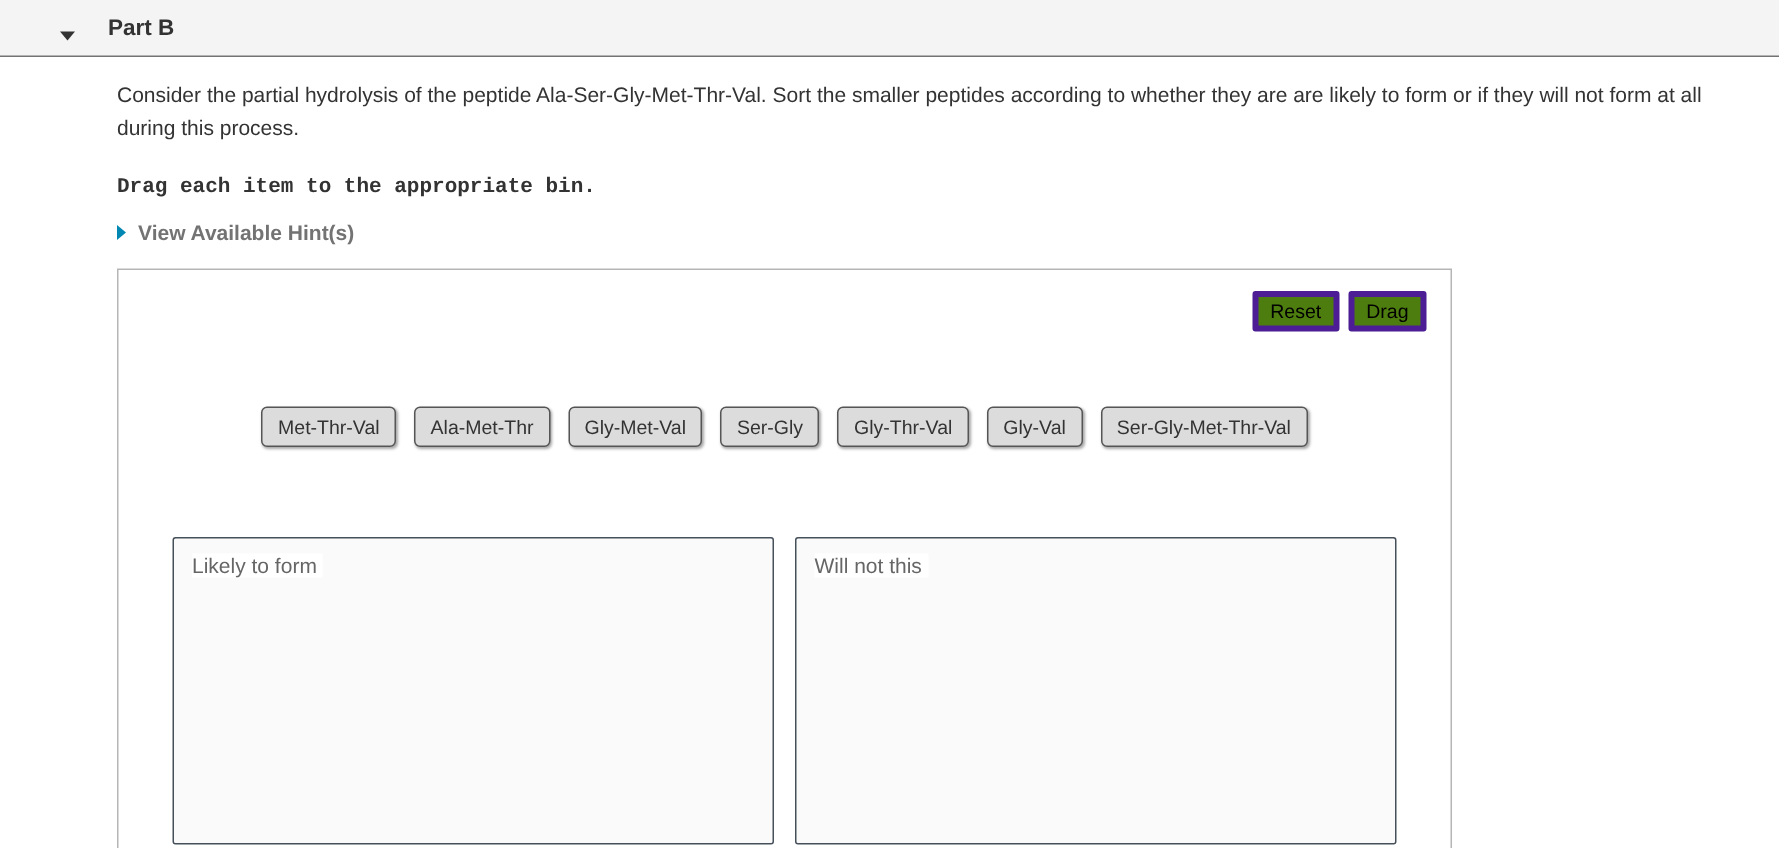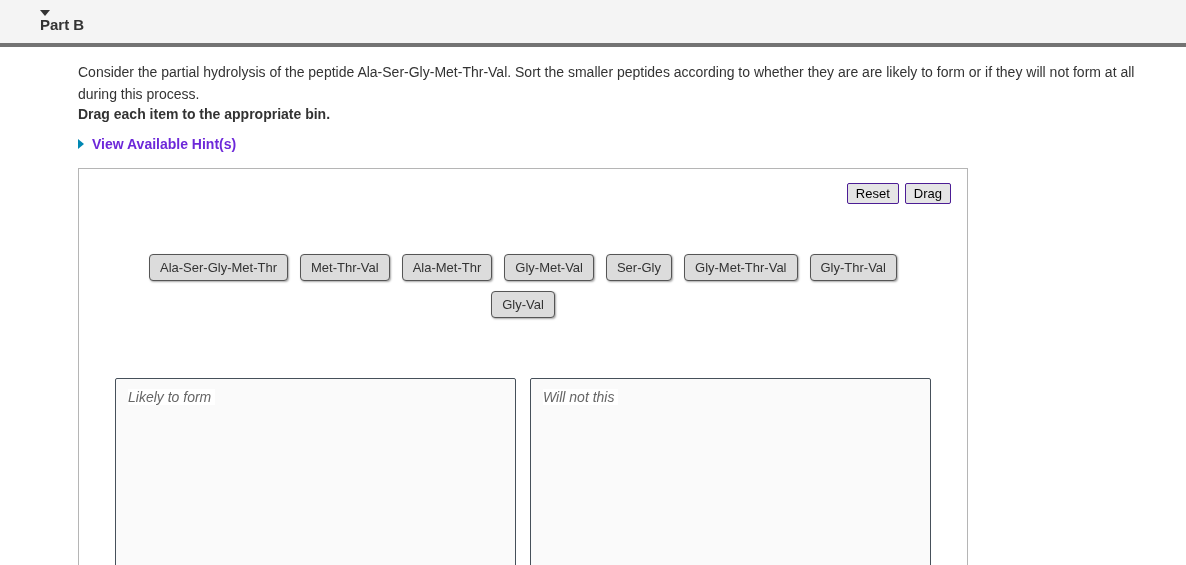--- a/index.html
+++ b/index.html
@@ -5,52 +5,52 @@
   * { box-sizing: border-box; }
   body {
     margin: 0;
     font-family: Arial, Helvetica, sans-serif;
     font-size: 14px;
     color: #333;
     background: #fff;
   }
   .header-bar {
     background: #f4f4f4;
-    border-bottom: 4px solid #737373;
+    border-bottom: 1px solid #737373;
     padding: 10px 40px 10px 40px;
     display: flex;
-    align-items: flex-start;
-    flex-direction: column;
+    align-items: flex-end;
   }
   .header-bar .caret {
     width: 0; height: 0;
     border-left: 5px solid transparent;
     border-right: 5px solid transparent;
     border-top: 6px solid #333;
     margin-right: 22px;
   }
   .header-bar .title {
     font-weight: bold;
     font-size: 15px;
   }
   .content {
     padding: 14px 40px 0 78px;
   }
   .prompt {
     font-size: 14px;
     line-height: 1.6;
-    margin-bottom: 0;
+    margin-bottom: 20px;
   }
   .instr {
     font-weight: bold;
     font-size: 14px;
     margin-bottom: 14px;
+    font-family: Liberation Mono, monospace;
   }
   .hints-link {
-    color: #6d28d9;
+    color: #737373;
     font-weight: bold;
     font-size: 14px;
     cursor: pointer;
     display: flex;
     align-items: center;
     margin-bottom: 16px;
   }
   .hints-link .caret-r {
     width: 0; height: 0;
     border-top: 5px solid transparent;
@@ -67,22 +67,22 @@
   }
   .top-buttons {
     display: flex;
     justify-content: flex-end;
     gap: 6px;
     margin-bottom: 50px;
   }
   .small-btn {
     font-size: 13px;
     padding: 2px 8px;
-    background: #e5e5e5;
-    border: 1px solid #4c1d95;
+    background: #4d7c0f;
+    border: 4px solid #4c1d95;
     border-radius: 2px;
     cursor: pointer;
     font-family: inherit;
   }
   .chips-area {
     display: flex;
     flex-wrap: wrap;
     gap: 10px 12px;
     justify-content: center;
     padding: 0 20px;
@@ -110,21 +110,20 @@
     border: 1.5px solid #46505a;
     border-radius: 2px;
     padding: 10px 12px;
   }
   .bin-label {
     color: #666;
     background: #fff;
     font-size: 14px;
     display: inline-block;
     padding: 0 4px 0 0;
-    font-style: italic;
   }
 </style>
 </head>
 <body>
 
 <div class="header-bar">
   <div class="caret"></div>
   <div class="title">Part B</div>
 </div>
 
@@ -137,28 +136,27 @@
     <span>View Available Hint(s)</span>
   </div>
 
   <div class="activity-box">
     <div class="top-buttons">
       <button class="small-btn">Reset</button>
       <button class="small-btn">Drag</button>
     </div>
 
     <div class="chips-area">
-      <div class="chip">Ala-Ser-Gly-Met-Thr</div>
       <div class="chip">Met-Thr-Val</div>
       <div class="chip">Ala-Met-Thr</div>
       <div class="chip">Gly-Met-Val</div>
       <div class="chip">Ser-Gly</div>
-      <div class="chip">Gly-Met-Thr-Val</div>
       <div class="chip">Gly-Thr-Val</div>
       <div class="chip">Gly-Val</div>
+      <div class="chip">Ser-Gly-Met-Thr-Val</div>
     </div>
 
     <div class="bins">
       <div class="bin">
         <span class="bin-label">Likely to form</span>
       </div>
       <div class="bin">
         <span class="bin-label">Will not this</span>
       </div>
     </div>

